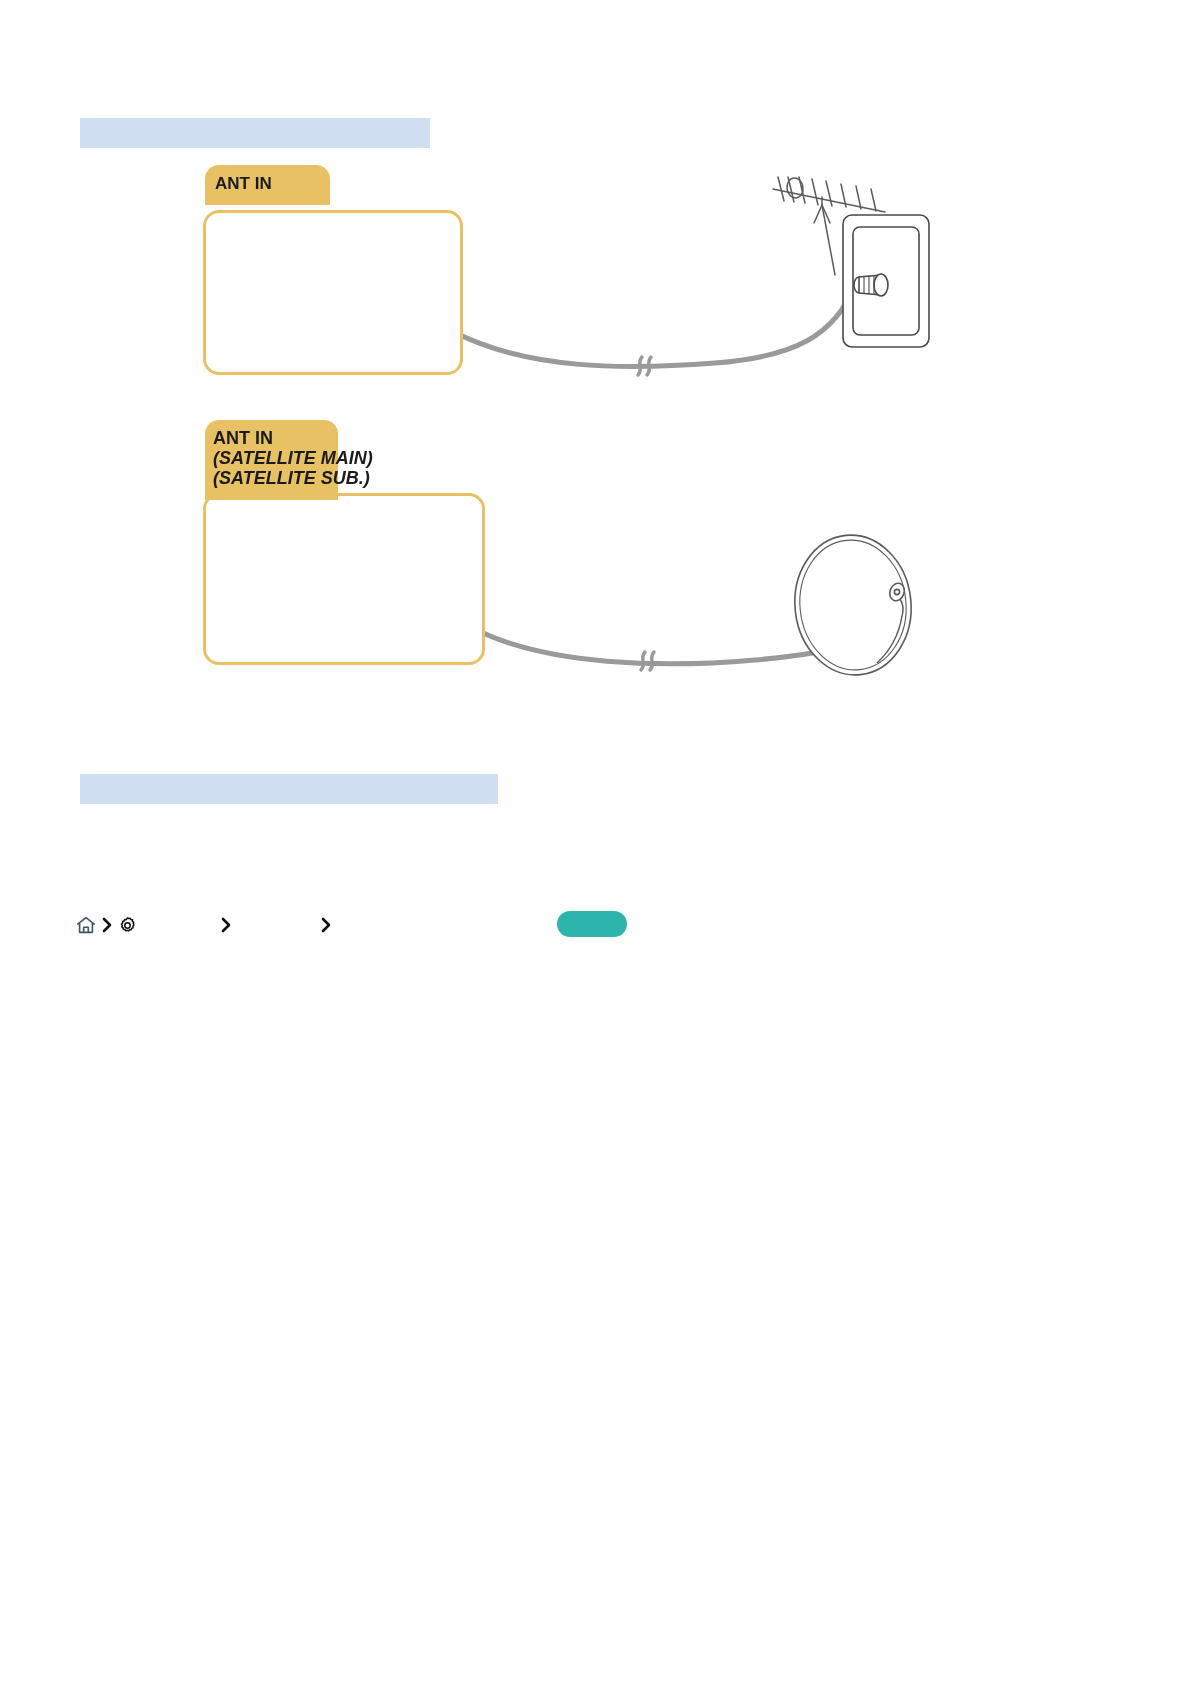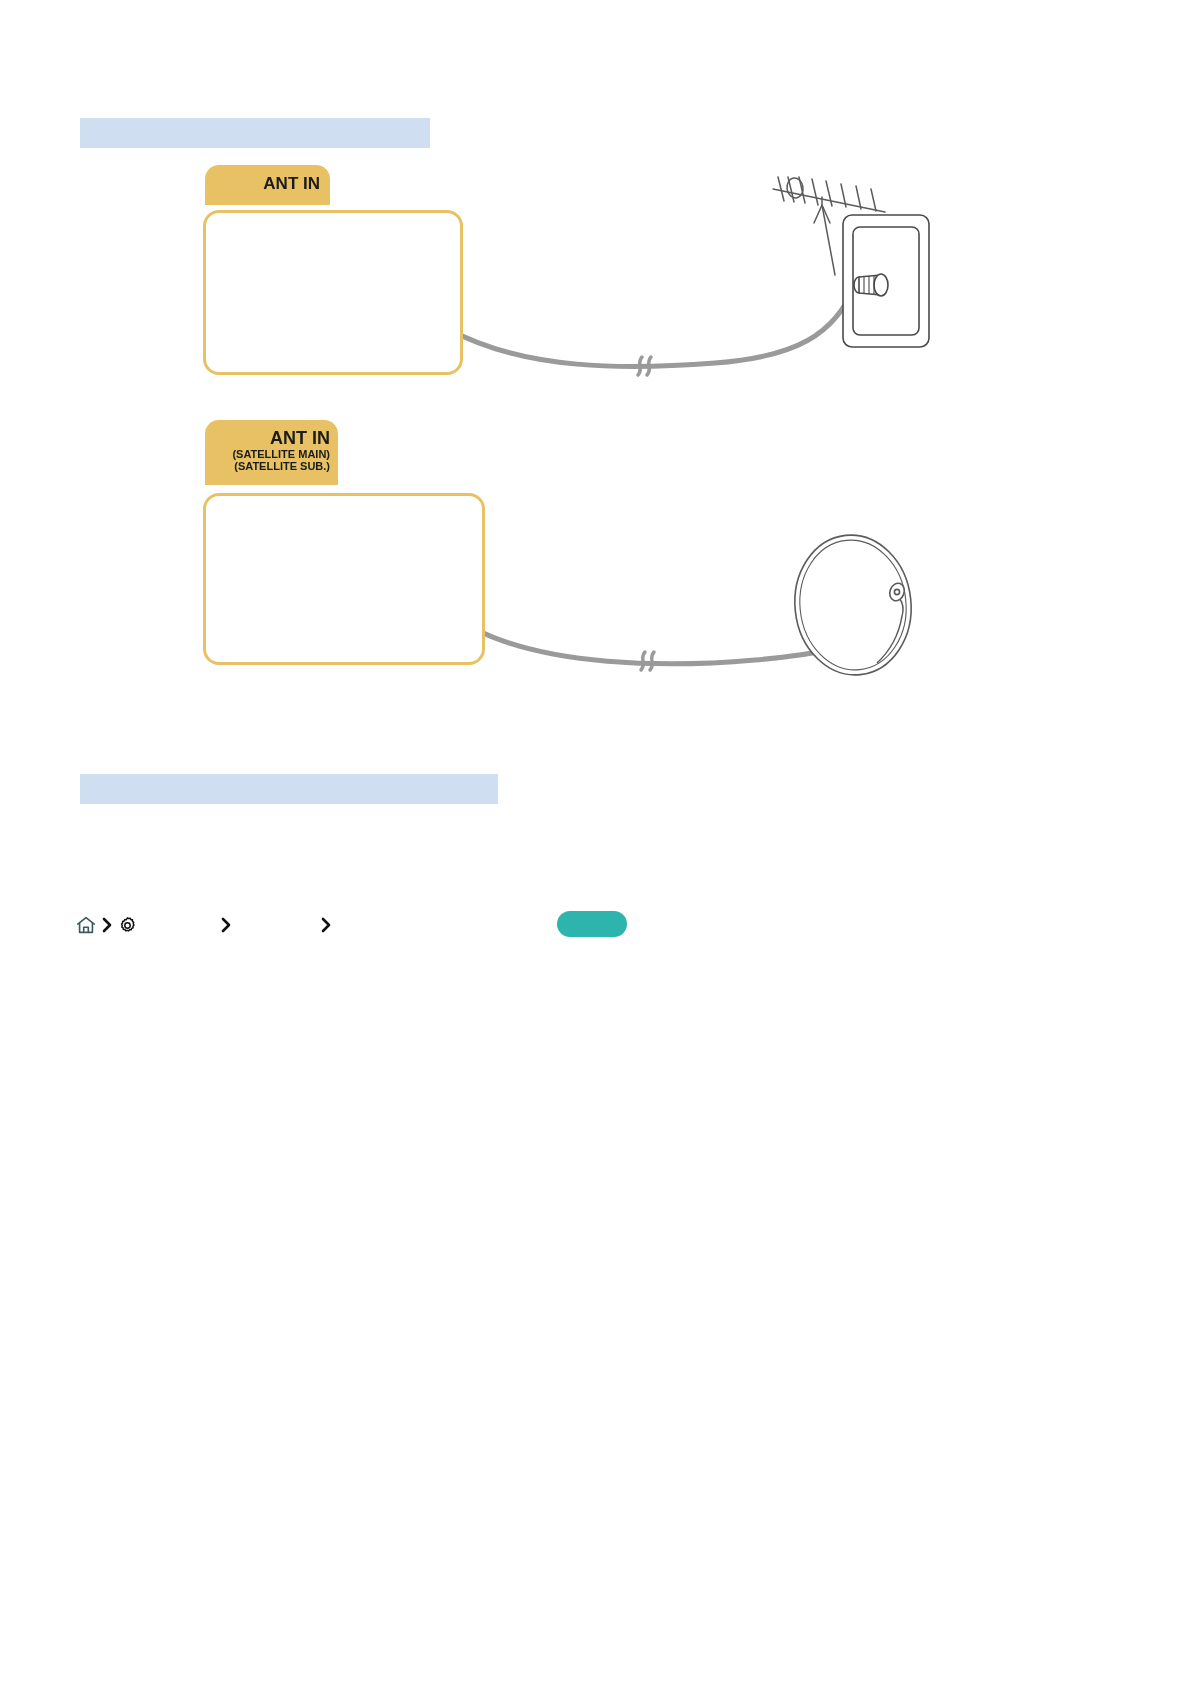--- a/index.html
+++ b/index.html
@@ -34,37 +34,37 @@
 
   .figure svg { display: block; overflow: visible; }
 
   
   .tab-label {
     position: absolute;
     background: #e7c163;
     border-radius: 14px 14px 0 0;
     color: #1b1b1b;
     font-weight: bold;
-    text-align: right;
+    text-align: left;
     line-height: 1.12;
     z-index: 3;
     box-sizing: border-box;
   }
   #ant-tab-1 {
     left: 10px; top: 0;
     width: 125px; padding: 9px 10px 12px 10px;
     font-size: 17px;
   }
   #ant-tab-2 {
     left: 10px; top: 0;
     width: 133px; padding: 8px 8px 12px 8px;
     font-size: 16.5px;
   }
   #ant-tab-2 .tab-line-main { font-size: 18px; display: block; }
-  #ant-tab-2 .tab-line-sub  { font-size: 11px; display: block; white-space: nowrap; }
+  #ant-tab-2 .tab-line-sub  { font-size: 18px; display: block; white-space: nowrap; font-style: italic; }
 
   .panel-box {
     position: absolute;
     border: 3px solid #e7c163;
     border-radius: 16px;
     background: #ffffff;
     box-sizing: border-box;
     z-index: 1;
   }
   #panel-box-1 { left: 8px; top: 45px; width: 260px; height: 165px; }

